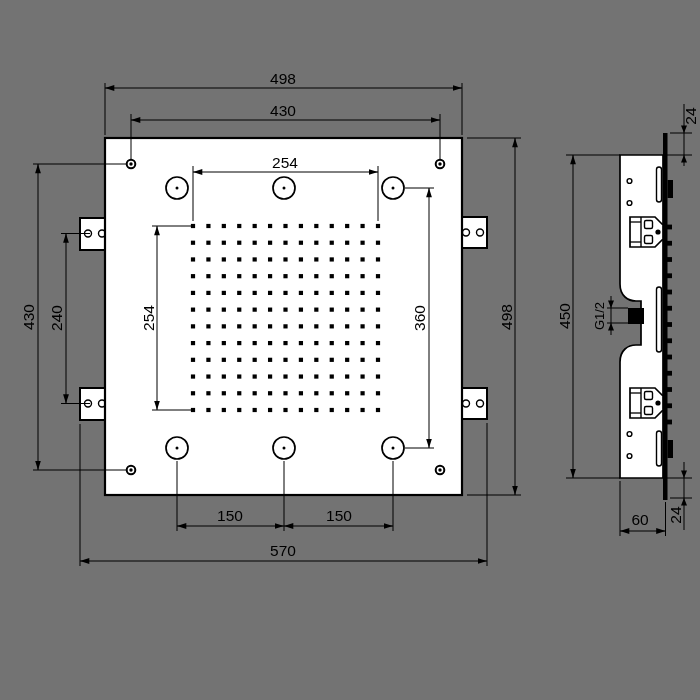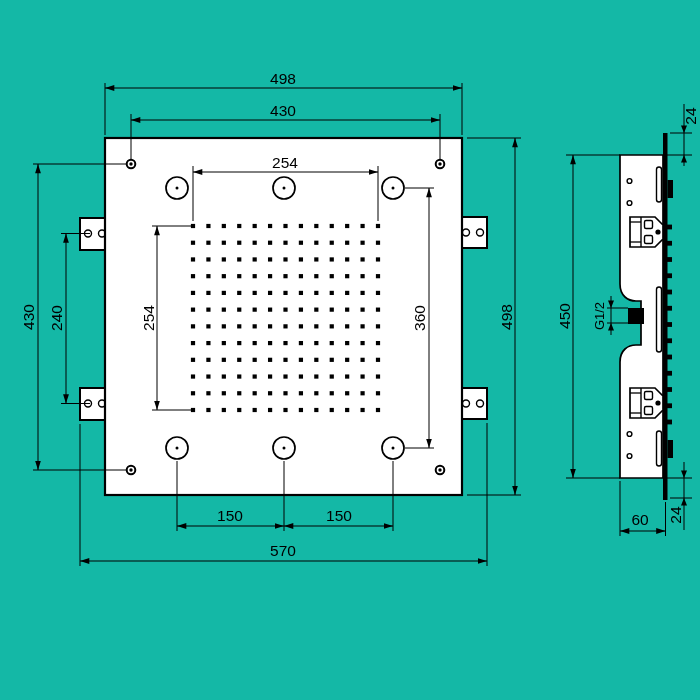--- a/index.html
+++ b/index.html
@@ -1,16 +1,16 @@
 <!DOCTYPE html>
 <html><head>
 <meta charset="utf-8">
 <style>
   html,body{margin:0;padding:0;background:#fff;}
-  .stage{width:700px;height:700px;position:relative;background:#14b8a6;}
+  .stage{width:700px;height:700px;position:relative;background:#737373;}
   svg{display:block;}
   .dim{stroke:#000;stroke-width:1;fill:none;}
   .obj{stroke:#000;stroke-width:1.7;fill:#fff;}
   .obj2{stroke:#000;stroke-width:1.4;fill:#fff;}
   .thick{stroke:#000;stroke-width:2.2;fill:#fff;}
   .fillb{fill:#000;stroke:none;}
   .dimtxt{font:15.5px "Liberation Sans", sans-serif;fill:#000;}
   .smalltxt{font:13px "Liberation Sans", sans-serif;fill:#000;}
 </style>
 </head>

